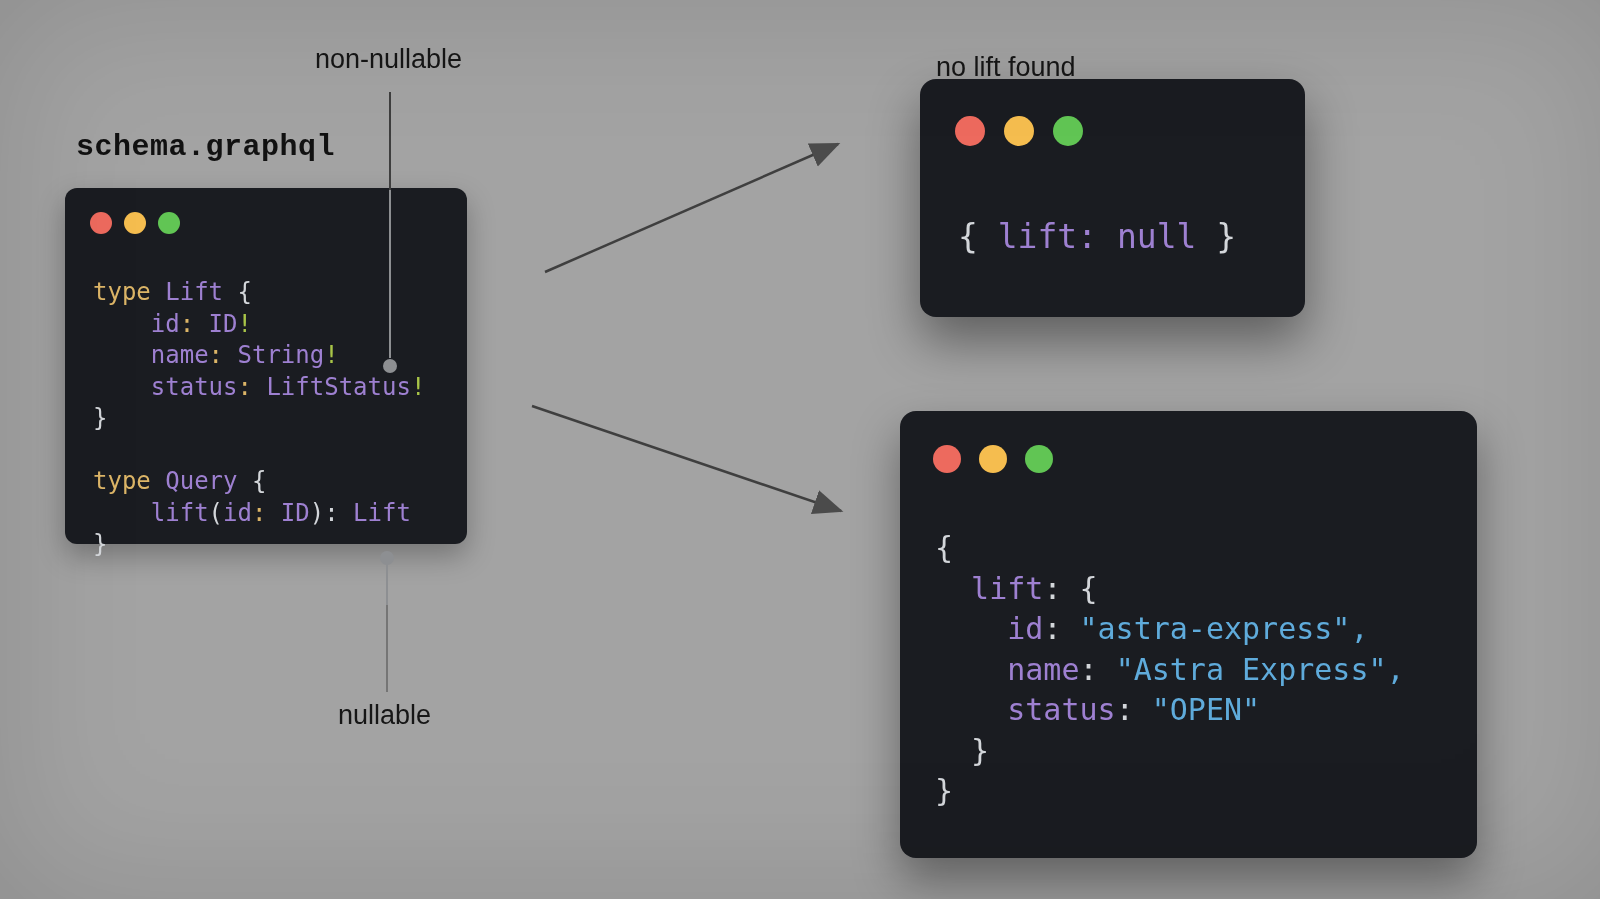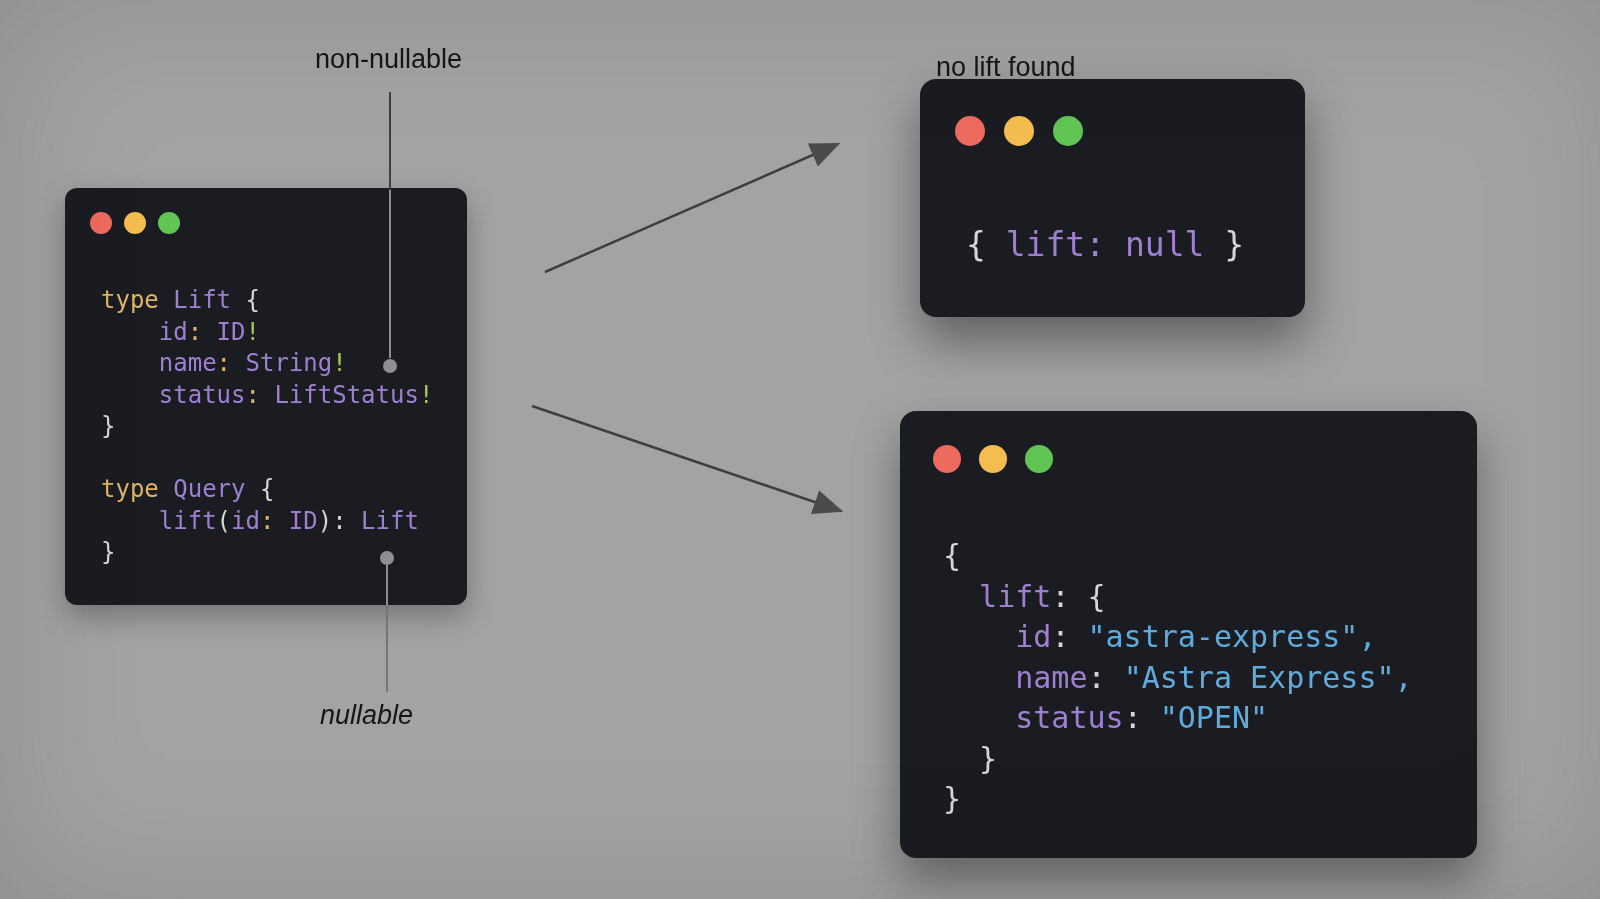--- a/index.html
+++ b/index.html
@@ -7,40 +7,40 @@
   .canvas{position:relative;width:1600px;height:899px;background:#a3a3a3;overflow:hidden;
           font-family:"Liberation Sans", sans-serif;padding-left:20px;}
   .vignette{position:absolute;inset:0;box-shadow:inset 0 0 150px rgba(0,0,0,0.13);pointer-events:none;z-index:5;}
 
   .label{position:absolute;font-size:27px;color:var(--label-text);white-space:nowrap;z-index:3;}
   .schema-title{position:absolute;left:76px;top:130px;font-family:"Liberation Mono", monospace;
                 font-weight:bold;font-size:30px;color:#111;letter-spacing:0.5px;z-index:3;}
   .footer{position:absolute;left:20px;top:852px;font-size:24px;color:var(--footer-text);z-index:3;}
 
   .window{position:absolute;background:var(--window-bg);z-index:2;}
-  .w-schema{left:65px;top:188px;width:402px;height:417px;border-radius:12px;
+  .w-schema{left:65px;top:188px;width:402px;height:356px;border-radius:12px;
             box-shadow:0 12px 28px rgba(0,0,0,0.28);}
   .w-null{left:920px;top:79px;width:385px;height:238px;border-radius:16px;
           box-shadow:0 24px 50px rgba(0,0,0,0.42);}
   .w-full{left:900px;top:411px;width:577px;height:447px;border-radius:16px;
           box-shadow:0 22px 46px rgba(0,0,0,0.38);}
 
   .lights{position:absolute;display:flex;}
   .light{border-radius:50%;}
   .light.red{background:var(--light-red);}
   .light.yellow{background:var(--light-yellow);}
   .light.green{background:var(--light-green);}
   .w-schema .lights{left:25px;top:24px;gap:12px;}
   .w-schema .light{width:22px;height:22px;}
   .w-null .lights{left:35px;top:37px;gap:19px;}
   .w-null .light{width:30px;height:30px;}
   .w-full .lights{left:33px;top:34px;gap:18px;}
   .w-full .light{width:28px;height:28px;}
 
-  .code{position:absolute;margin:8px;white-space:pre;font-family:"DejaVu Sans Mono", monospace;}
+  .code{position:absolute;margin:0;white-space:pre;font-family:"DejaVu Sans Mono", monospace;}
   .w-schema .code{left:28px;top:89px;font-size:24px;line-height:31.5px;}
   .w-null .code{left:38px;top:137px;font-size:33px;line-height:42px;}
   .w-full .code{left:35px;top:117px;font-size:30px;line-height:40.5px;}
 
   .tk-yellow{color:var(--code-yellow);}
   .tk-purple{color:var(--code-purple);}
   .tk-gray{color:var(--code-gray);}
   .tk-green{color:var(--code-green);}
   .tk-blue{color:var(--code-blue);}
 
@@ -50,20 +50,21 @@
   .conn-light{stroke:var(--connector-light);stroke-width:2;}
   .conn-mid{stroke:#757575;stroke-width:2;}
 </style>
 </head>
 <body>
 
 <div class="canvas">
 
   <div class="label" style="left:315px;top:44px;">non-nullable</div>
 
+  <div class="schema-title">schema.graphql</div>
 
   <div class="window w-schema">
     <div class="lights">
       <span class="light red"></span>
       <span class="light yellow"></span>
       <span class="light green"></span>
     </div>
     <pre class="code"><div class="code-line"><span class="tk-yellow">type </span><span class="tk-purple">Lift </span><span class="tk-gray">{</span></div><div class="code-line"><span class="tk-purple">    id</span><span class="tk-yellow">:</span><span class="tk-purple"> ID</span><span class="tk-green">!</span></div><div class="code-line"><span class="tk-purple">    name</span><span class="tk-yellow">:</span><span class="tk-purple"> String</span><span class="tk-green">!</span></div><div class="code-line"><span class="tk-purple">    status</span><span class="tk-yellow">:</span><span class="tk-purple"> LiftStatus</span><span class="tk-green">!</span></div><div class="code-line"><span class="tk-gray">}</span></div><div class="code-line">&nbsp;</div><div class="code-line"><span class="tk-yellow">type </span><span class="tk-purple">Query </span><span class="tk-gray">{</span></div><div class="code-line"><span class="tk-purple">    lift</span><span class="tk-gray">(</span><span class="tk-purple">id</span><span class="tk-yellow">:</span><span class="tk-purple"> ID</span><span class="tk-gray">)</span><span class="tk-gray">:</span><span class="tk-purple"> Lift</span></div><div class="code-line"><span class="tk-gray">}</span></div></pre>
   </div>
 
@@ -81,21 +82,21 @@
 
   <div class="window w-full">
     <div class="lights">
       <span class="light red"></span>
       <span class="light yellow"></span>
       <span class="light green"></span>
     </div>
     <pre class="code"><div class="code-line"><span class="tk-gray">{</span></div><div class="code-line"><span class="tk-purple">  lift</span><span class="tk-gray">: {</span></div><div class="code-line"><span class="tk-purple">    id</span><span class="tk-gray">: </span><span class="tk-blue">"astra-express",</span></div><div class="code-line"><span class="tk-purple">    name</span><span class="tk-gray">: </span><span class="tk-blue">"Astra Express",</span></div><div class="code-line"><span class="tk-purple">    status</span><span class="tk-gray">: </span><span class="tk-blue">"OPEN"</span></div><div class="code-line"><span class="tk-gray">  }</span></div><div class="code-line"><span class="tk-gray">}</span></div></pre>
   </div>
 
-  <div class="label" style="left:320px;top:700px;font-style:italic;">nullable</div>
+  <div class="label" style="left:338px;top:700px;">nullable</div>
 
 
   <svg class="overlay" width="1600" height="899" viewBox="0 0 1600 899">
     <defs>
       <marker id="ah" markerWidth="13" markerHeight="11" refX="11" refY="5" orient="auto">
         <path d="M0,0 L12,5 L0,10 z" fill="#4b4b4b"></path>
       </marker>
     </defs>
     <line class="arrow-line" x1="545" y1="272" x2="838" y2="144" marker-end="url(#ah)"></line>
     <line class="arrow-line" x1="532" y1="406" x2="841" y2="511" marker-end="url(#ah)"></line>

